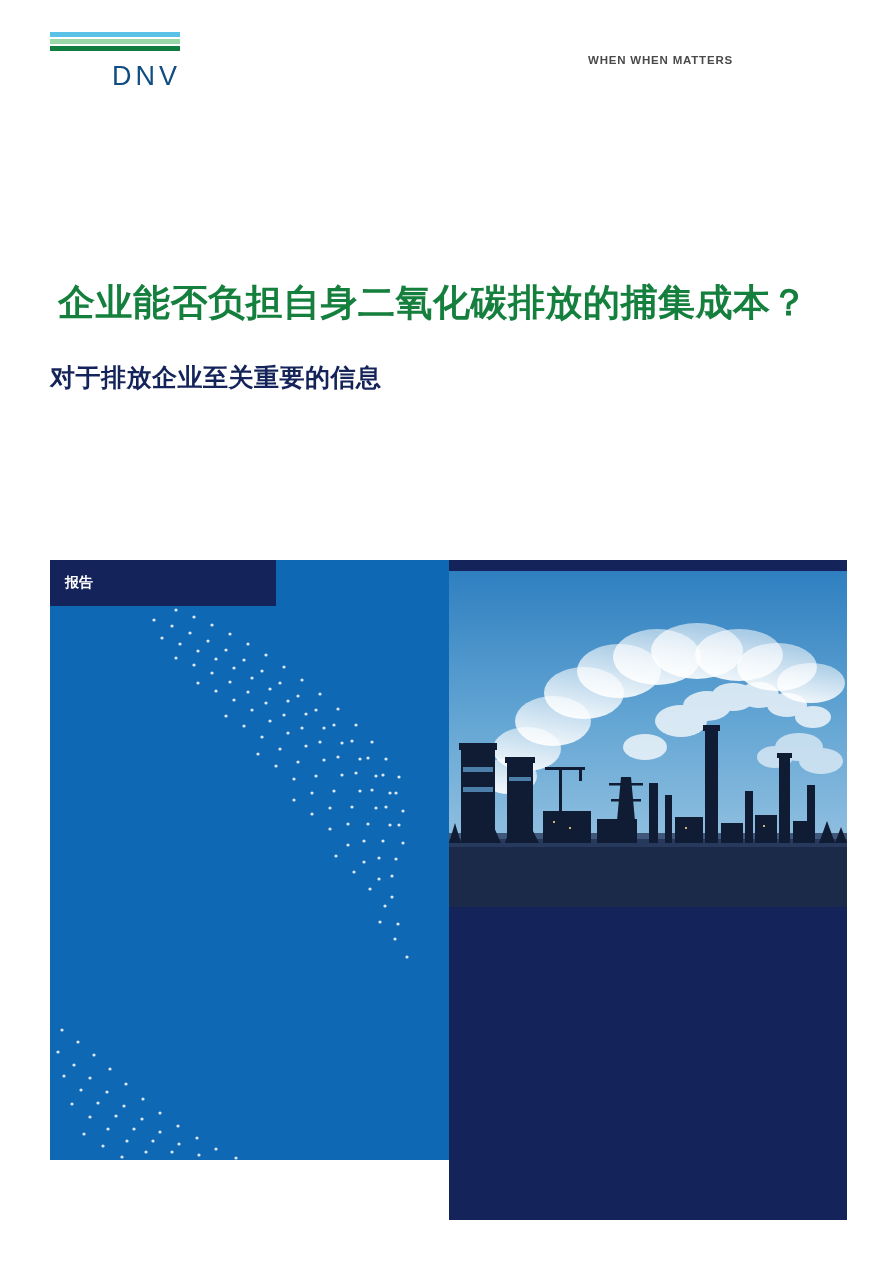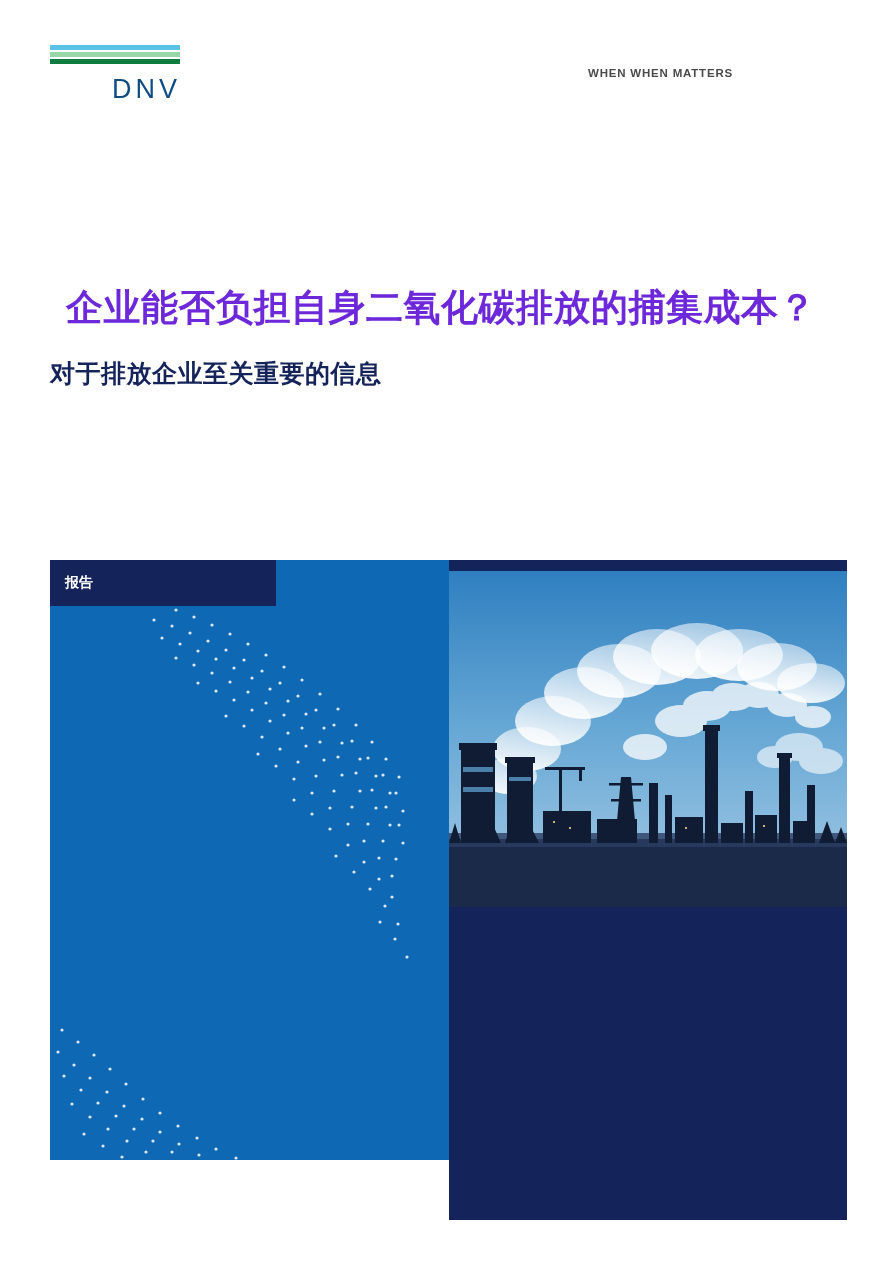--- a/index.html
+++ b/index.html
@@ -17,21 +17,21 @@
 
   .page {
     position: absolute;
     inset: 0;
     background: #ffffff;
   }
 
   
   .header {
     position: absolute;
-    top: 15px;
+    top: 2px;
     left: 0;
     width: 781px;
     height: 130px;
   }
   .logo {
     position: absolute;
     left: 50px;
     top: 30px;
     width: 132px;
   }
@@ -69,31 +69,30 @@
   .title-block {
     position: absolute;
     left: 50px;
     top: 272px;
     width: 790px;
   }
   .main-title {
     font-size: 37px;
     line-height: 1.22;
     font-weight: 700;
-    color: #6d28d9;
-    margin: 16px;
+    color: #15803d;
+    margin: 8px;
     letter-spacing: 0.5px;
-    font-family: Liberation Mono, monospace;
   }
   .sub-title {
     font-size: 25px;
     line-height: 1.3;
     font-weight: 700;
     color: #14235a;
-    margin: 24px 0 0 0;
+    margin: 36px 0 0 0;
     letter-spacing: 0.5px;
   }
 
   
   .composition {
     position: absolute;
     left: 50px;
     top: 560px;
     width: 797px;
     height: 660px;

